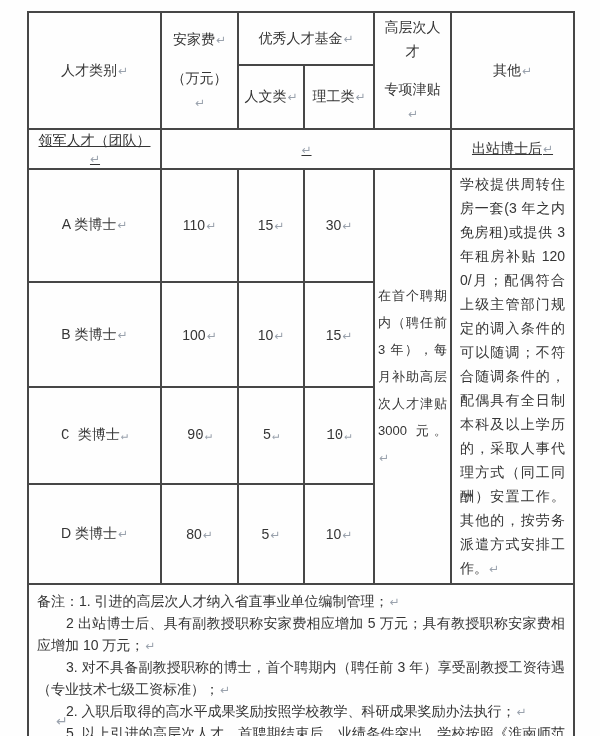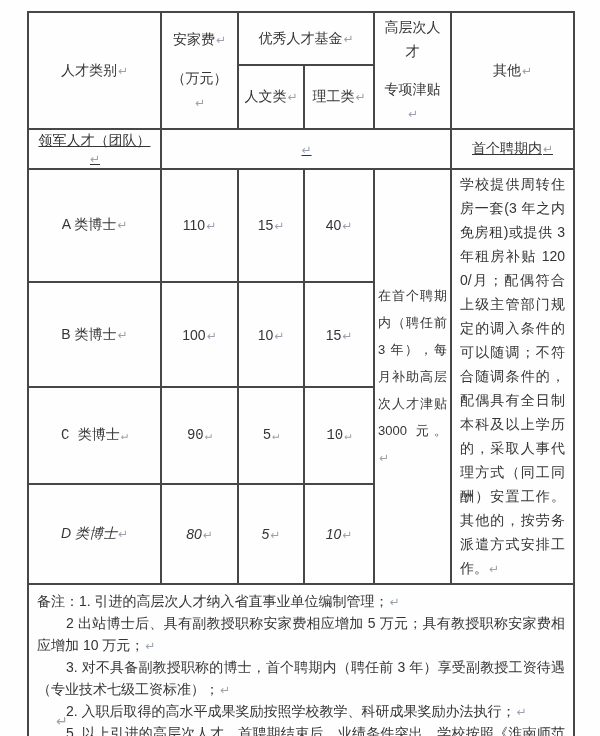--- a/index.html
+++ b/index.html
@@ -17,21 +17,21 @@
     text-align:center; vertical-align:middle;
     font-size:14px; padding:2px 4px;
     word-break:break-all;
   }
   tr.r-h1  { height:47px; }
   tr.r-h2  { height:56px; }
   tr.r-leader { height:38px;text-decoration:underline; }
   tr.r-a { height:89px; }
   tr.r-b { height:83px; }
   tr.r-c { height:76px;font-family:Liberation Mono, monospace; }
-  tr.r-d { height:79px;font-style:italic; }
+  tr.r-d { height:79px; }
   tr.r-notes { height:213px; }
   .two-line .ln { line-height:24px; }
   .two-line .ln + .ln { margin-top:14px; }
   .cell-subsidy {
     text-align:justify !important; vertical-align:middle;
     font-size:13px !important; line-height:27px; padding:14px 3px !important;
   }
   .cell-other {
     text-align:justify !important; vertical-align:middle;
     font-size:14px !important; line-height:24px; padding:2px 8px !important;
@@ -94,28 +94,28 @@
         </td>
       </tr>
       <tr class="r-leader">
         <td>
           <span>领军人才（团队）</span><span class="pil">↵</span>
         </td>
         <td colspan="4" class="empty-merged">
           <span class="pil">↵</span>
         </td>
         <td>
-          <span>首个聘期内</span><span class="pil">↵</span>
+          <span>出站博士后</span><span class="pil">↵</span>
         </td>
       </tr>
       <tr class="r-a">
         <td><span>A 类博士</span><span class="pil">↵</span></td>
         <td><span>110</span><span class="pil">↵</span></td>
         <td><span>15</span><span class="pil">↵</span></td>
-        <td><span>40</span><span class="pil">↵</span></td>
+        <td><span>30</span><span class="pil">↵</span></td>
         <td rowspan="4" class="cell-subsidy">
           <span>在首个聘期内（聘任前 3 年），每月补助高层次人才津贴 3000 元。</span><span class="pil">↵</span>
         </td>
         <td rowspan="4" class="cell-other">
           <span>学校提供周转住房一套(3 年之内免房租)或提供 3 年租房补贴 1200/月；配偶符合上级主管部门规定的调入条件的可以随调；不符合随调条件的，配偶具有全日制本科及以上学历的，采取人事代理方式（同工同酬）安置工作。其他的，按劳务派遣方式安排工作。</span><span class="pil">↵</span>
         </td>
       </tr>
       <tr class="r-b">
         <td><span>B 类博士</span><span class="pil">↵</span></td>
         <td><span>100</span><span class="pil">↵</span></td>

